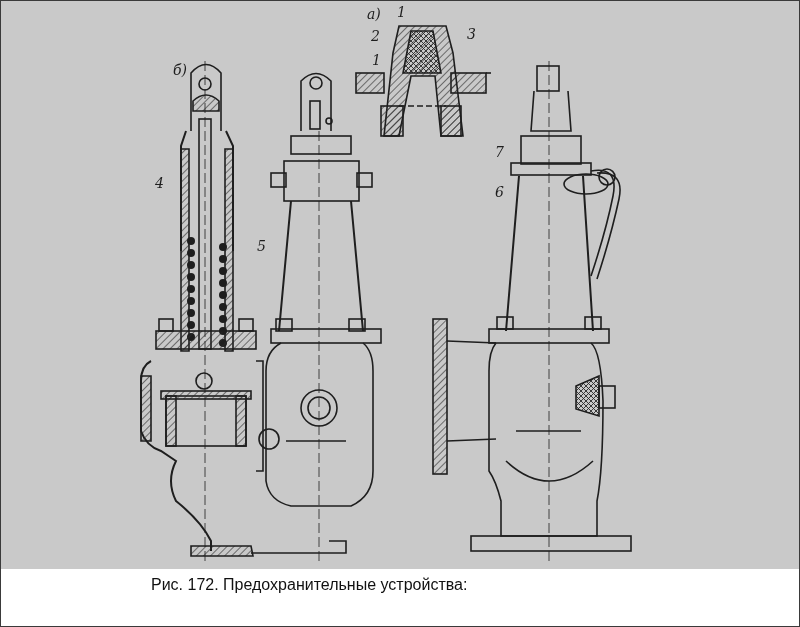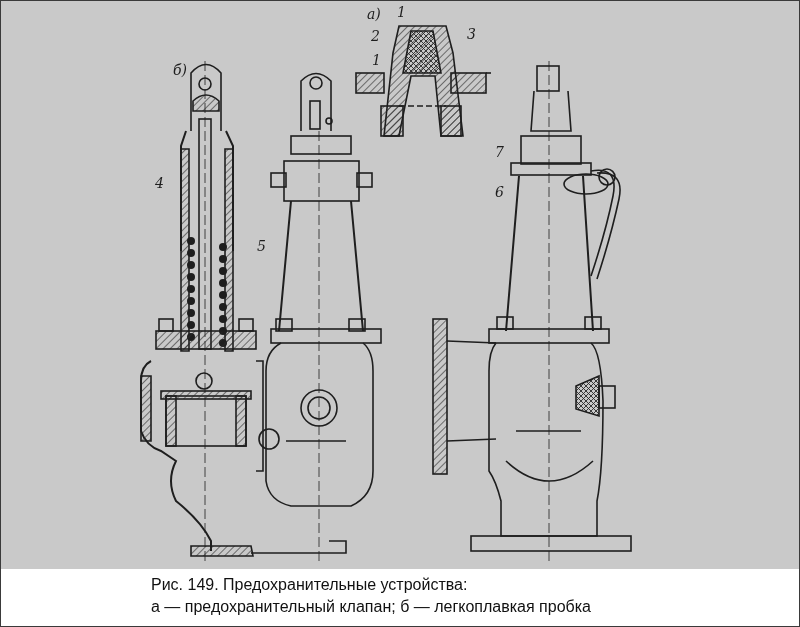--- a/index.html
+++ b/index.html
@@ -166,16 +166,15 @@
     <span class="label" style="left:466px;top:26px;">3</span>
     <span class="label" style="left:371px;top:52px;">1</span>
     <span class="label" style="left:172px;top:62px;">б)</span>
     <span class="label" style="left:154px;top:175px;">4</span>
     <span class="label" style="left:256px;top:238px;">5</span>
     <span class="label" style="left:494px;top:144px;">7</span>
     <span class="label" style="left:494px;top:184px;">6</span>
   </div>
 
   <div class="caption">
-    <div>Рис. 149. Предохранительные устройства:</div>
-    <div>а — предохранительный клапан; б — легкоплавкая пробка</div>
+    <div>Рис. 172. Предохранительные устройства:</div>
   </div>
 </div>
 
 </body></html>

